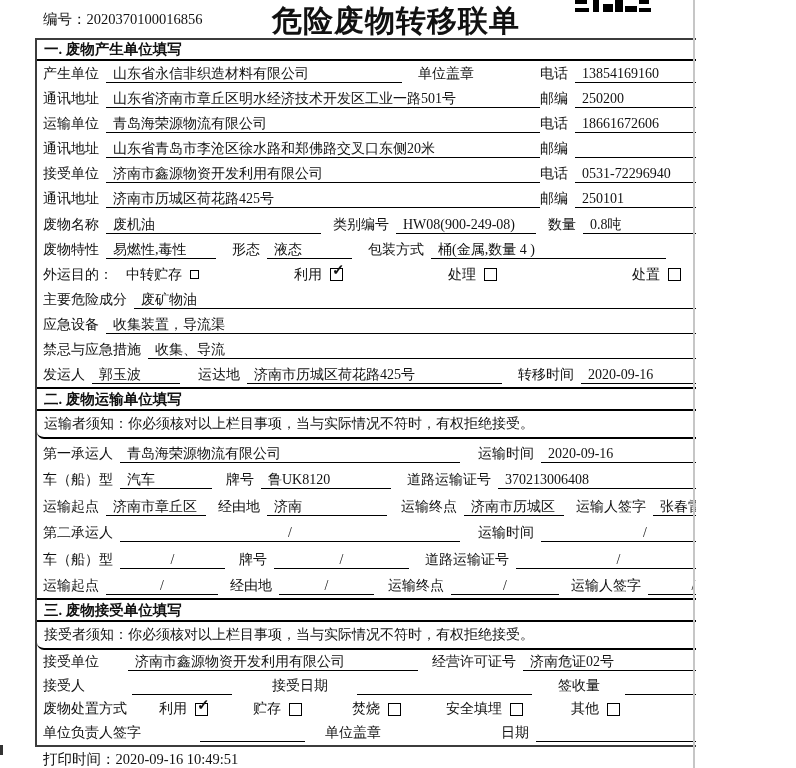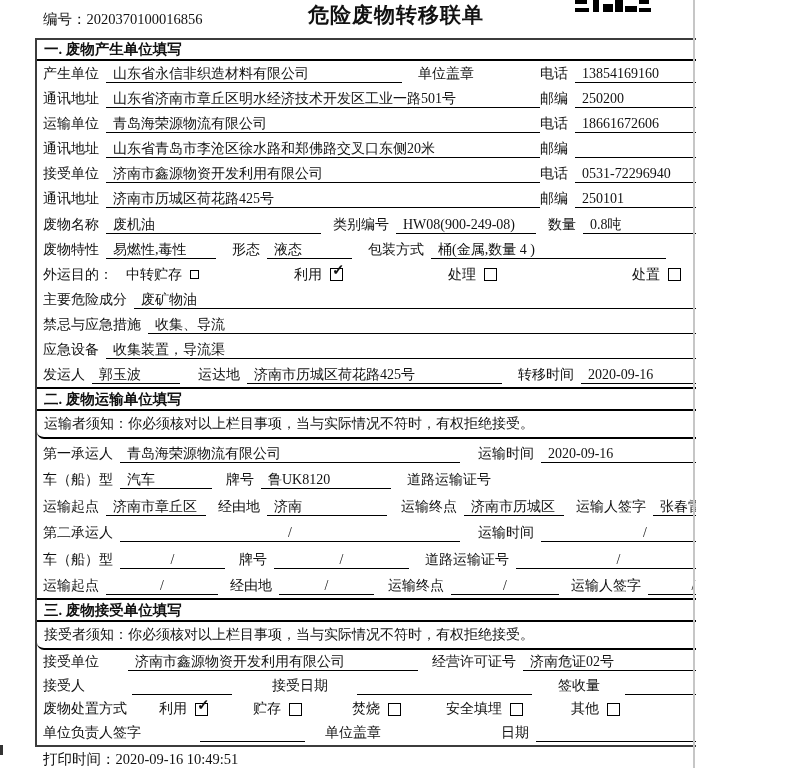--- a/index.html
+++ b/index.html
@@ -2,21 +2,21 @@
 <html><head>
 <meta charset="utf-8">
 <style>
   * { margin:0; padding:0; box-sizing:border-box; }
   body { background:#fff; font-family:"Liberation Serif","DejaVu Serif",serif; color:#111; }
   .page { position:relative; width:696px; height:768px; background:#fff; overflow:hidden; }
 
   
   .doc-no { position:absolute; left:43px; top:10px; font-size:14.5px; white-space:nowrap; }
   .doc-title { position:absolute; left:35px; top:1px; width:722px; text-align:center;
-               font-size:21px; font-weight:bold; letter-spacing:1px; }
+               font-size:30px; font-weight:bold; letter-spacing:1px; }
   .qr { position:absolute; left:575px; top:0; }
 
   
   .form { position:absolute; left:35px; top:38px; width:722px; height:709px;
           border:2px solid #3c3c3c; display:flex; flex-direction:column; }
   .sec-h { height:21px; line-height:19px; padding:0 7px; font-weight:bold; font-size:14.5px;
            border-bottom:2px solid #000; }
   .sec-h.bt { border-top:2px solid #000; height:24px; line-height:21px; }
   .notice { height:28px; line-height:26px; padding:0 7px; font-size:14px; border-bottom:2px solid #000;border-radius:7px; }
   .fields { display:flex; flex-direction:column; }
@@ -168,27 +168,27 @@
             </span>
         </span>
       </div>
 
       <div class="row">
         <span class="lb">主要危险成分</span>
         <span class="u uf">废矿物油</span>
       </div>
 
       <div class="row">
+        <span class="lb">应急设备</span>
+        <span class="u uf">收集装置，导流渠</span>
+      </div>
+
+      <div class="row">
         <span class="lb">禁忌与应急措施</span>
         <span class="u uf">收集、导流</span>
-      </div>
-
-      <div class="row">
-        <span class="lb">应急设备</span>
-        <span class="u uf">收集装置，导流渠</span>
       </div>
 
       <div class="row">
         <span class="lb">发运人</span>
         <span class="u" style="width:88px">郭玉波</span>
         <span class="lb" style="margin-left:18px">运达地</span>
         <span class="u" style="width:255px">济南市历城区荷花路425号</span>
         <span class="lb" style="margin-left:16px">转移时间</span>
         <span class="u uf">2020-09-16</span>
       </div>
@@ -204,20 +204,21 @@
         <span class="lb" style="margin-left:18px">运输时间</span>
         <span class="u uf">2020-09-16</span>
       </div>
 
       <div class="row">
         <span class="lb">车（船）型</span>
         <span class="u" style="width:92px">汽车</span>
         <span class="lb" style="margin-left:14px">牌号</span>
         <span class="u" style="width:130px">鲁UK8120</span>
         <span class="lb" style="margin-left:16px">道路运输证号</span>
+        <span class="u uf" style="margin-right:28px">370213006408</span>
       </div>
 
       <div class="row">
         <span class="lb">运输起点</span>
         <span class="u" style="width:100px">济南市章丘区</span>
         <span class="lb" style="margin-left:12px">经由地</span>
         <span class="u" style="width:120px">济南</span>
         <span class="lb" style="margin-left:14px">运输终点</span>
         <span class="u" style="width:100px">济南市历城区</span>
         <span class="lb" style="margin-left:12px">运输人签字</span>

